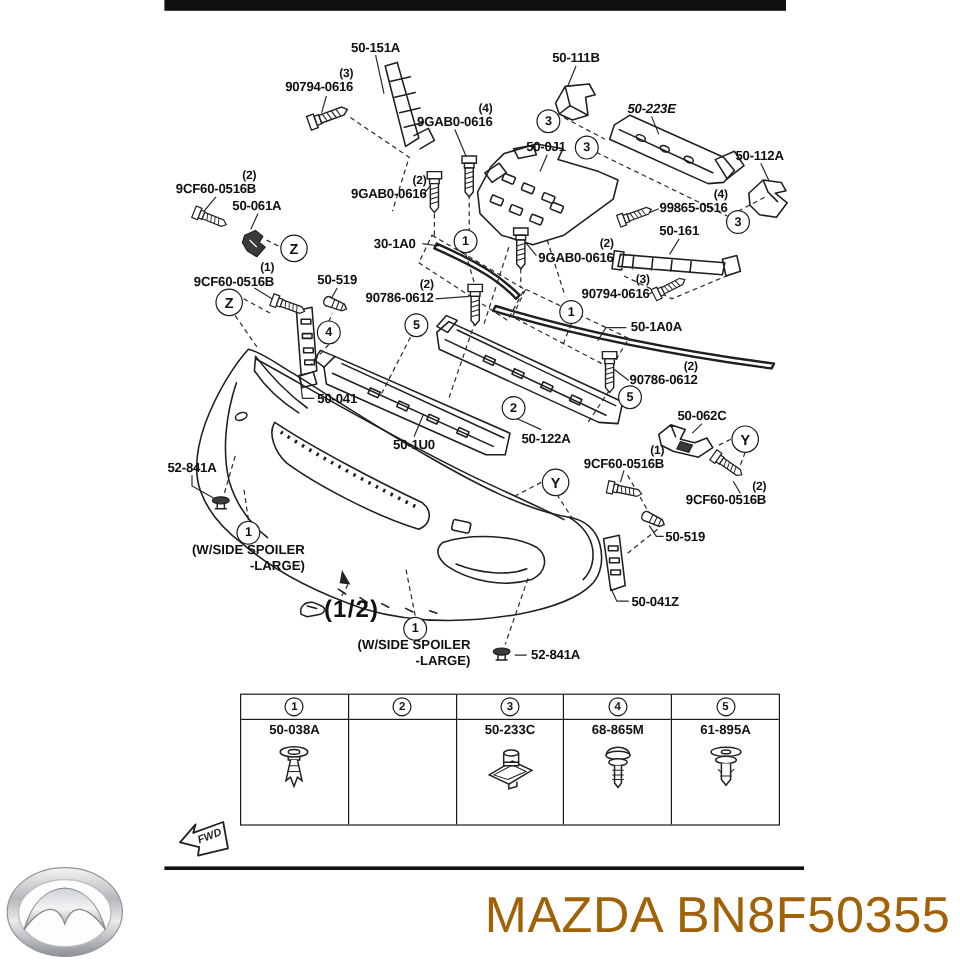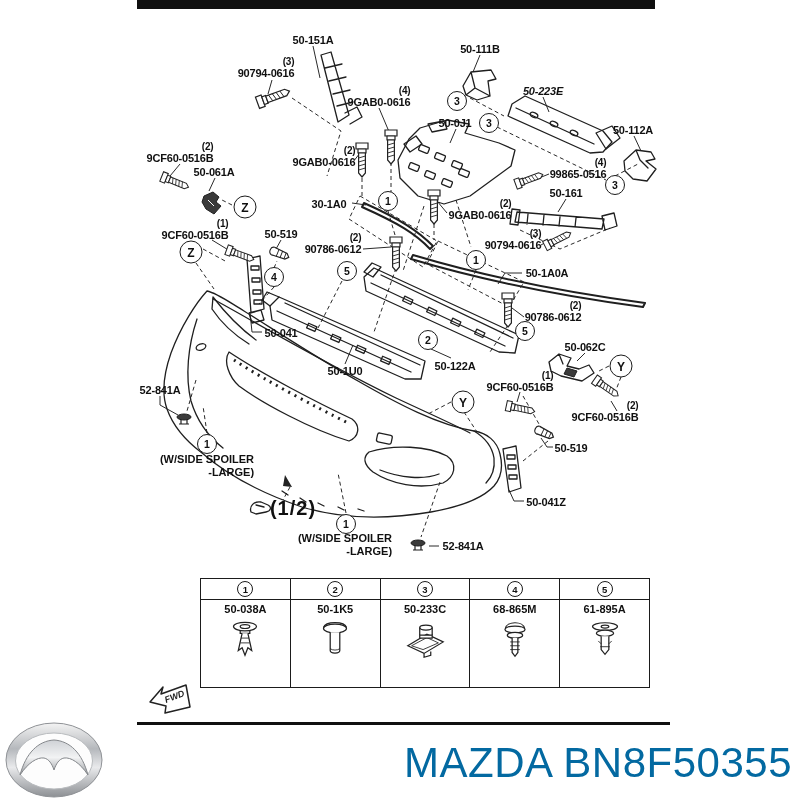--- a/index.html
+++ b/index.html
@@ -25,21 +25,21 @@
           display:flex;background:#fff;box-sizing:border-box;}
   .lcell{flex:1;display:flex;flex-direction:column;border-left:1.6px solid #1b1b1b;min-width:0;}
   .lcell:first-child{border-left:none;}
   .lhead{height:20px;border-bottom:1.6px solid #1b1b1b;display:flex;align-items:center;justify-content:center;flex:none;}
   .lnum{width:14px;height:14px;border:1.3px solid #1b1b1b;border-radius:50%;font-size:9.5px;font-weight:600;
         display:flex;align-items:center;justify-content:center;}
   .lbody{flex:1;display:flex;flex-direction:column;align-items:center;padding-top:3px;}
   .lpart{font-size:11px;font-weight:600;}
   svg.fi{width:58px;height:46px;margin-top:2px;}
   .rule{position:absolute;left:137px;top:722px;width:533px;height:3px;background:#101010;}
-  .brand{position:absolute;left:404px;top:739px;font-size:42px;font-weight:500;color:#0369a1;
+  .brand{position:absolute;left:404px;top:739px;font-size:42px;font-weight:500;color:#a16207;
          letter-spacing:0.5px;white-space:nowrap;}
 </style>
 </head>
 <body>
 
 <div class="page">
 
   <div class="topbar"></div>
 
   <svg class="linework" width="800" height="800" viewBox="0 0 800 800">
@@ -336,26 +336,20 @@
           <div class="lpart">50-038A</div>
           <svg class="fi" viewBox="0 0 60 48">
             <use href="#icon-push-rivet-cross"></use>
           </svg>
         </div>
       </div>
       <div class="lcell">
         <div class="lhead">
           <div class="lnum">2</div>
         </div>
-        <div class="lbody">
-          <div class="lpart">50-1K5</div>
-          <svg class="fi" viewBox="0 0 60 48">
-            <use href="#icon-mushroom-plug"></use>
-          </svg>
-        </div>
       </div>
       <div class="lcell">
         <div class="lhead">
           <div class="lnum">3</div>
         </div>
         <div class="lbody">
           <div class="lpart">50-233C</div>
           <svg class="fi" viewBox="0 0 60 48">
             <use href="#icon-screw-grommet"></use>
           </svg>

